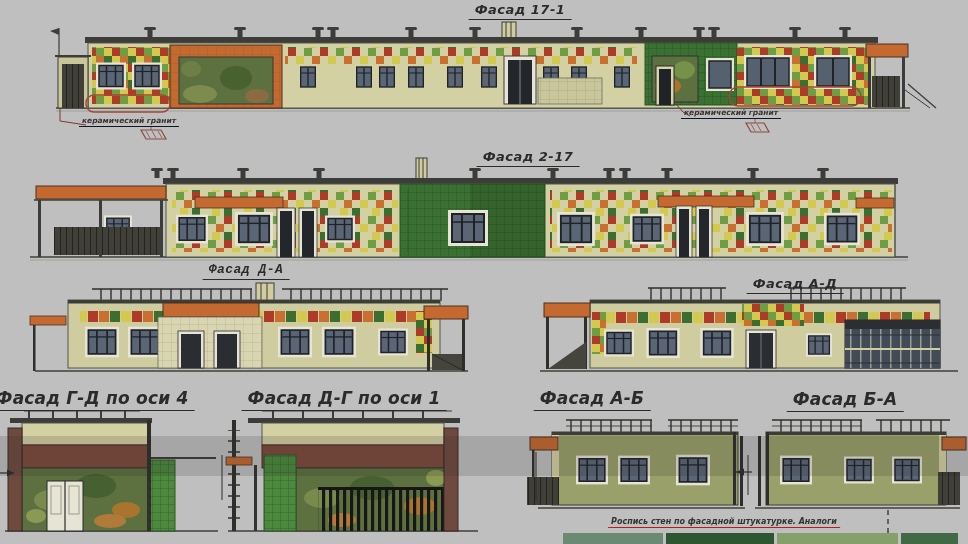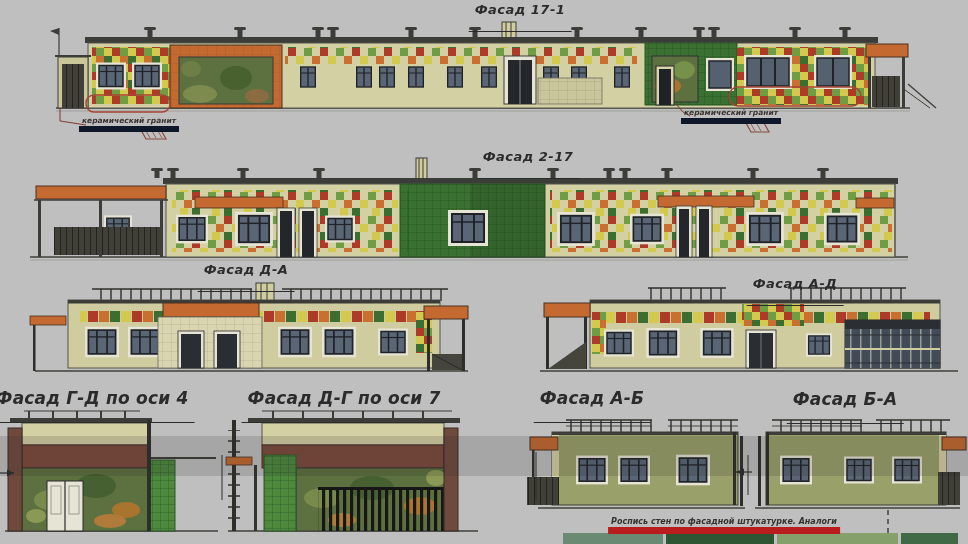--- a/index.html
+++ b/index.html
@@ -1,25 +1,25 @@
 <!DOCTYPE html>
 <html><head>
 <meta charset="utf-8">
 <style>
   html,body{margin:0;padding:0;}
   .stage{position:relative;width:968px;height:544px;background:#bfbfbf;overflow:hidden;
          font-family:"DejaVu Sans", sans-serif;}
   .stage svg{position:absolute;left:0;top:0;}
   .t{position:absolute;transform:translateX(-50%);font:italic 600 13px "DejaVu Sans",sans-serif;
-     letter-spacing:0.5px;color:#2b2b2b;border-bottom:1.4px solid #2b2b2b;padding:0 6px 14px;white-space:nowrap;}
+     letter-spacing:0.5px;color:#2b2b2b;border-bottom:1.4px solid #2b2b2b;padding:0 6px 2px;white-space:nowrap;}
   .t.small{font-size:17px;letter-spacing:0.2px;}
   .ann{position:absolute;transform:translateX(-50%);font:italic 600 7.5px "DejaVu Sans",sans-serif;
-     color:#3a3430;border-bottom:6px solid #0f172a;padding:0 3px 1px;white-space:nowrap;text-align:center;}
+     color:#3a3430;border-bottom:1px solid #0f172a;padding:0 3px 1px;white-space:nowrap;text-align:center;}
   .note{position:absolute;transform:translateX(-50%);font:italic 600 8px "DejaVu Sans",sans-serif;
-     color:#33332f;border-bottom:7px solid #b91c1c;padding:0 3px 1px;white-space:nowrap;}
+     color:#33332f;border-bottom:1px solid #b91c1c;padding:0 3px 1px;white-space:nowrap;}
   .band{position:absolute;left:0;top:436px;width:968px;height:40px;background:rgba(35,35,35,0.16);}
   .wm-brand{position:absolute;left:243px;top:399px;font:800 42px "Liberation Sans",sans-serif;
      color:rgba(255,255,255,0.85);letter-spacing:-1px;white-space:nowrap;}
   .wm-site{position:absolute;left:249px;top:452px;font:800 18px "Liberation Sans",sans-serif;
      color:rgba(62,62,62,0.95);letter-spacing:0.5px;white-space:nowrap;}
 </style>
 </head>
 <body>
 
 <div class="stage">
@@ -416,24 +416,24 @@
     <rect x="666" y="533" width="108" height="11" fill="#2e5632"></rect>
     <rect x="777" y="533" width="121" height="11" fill="#86a06c"></rect>
     <rect x="901" y="533" width="57" height="11" fill="#3f6a45"></rect>
   </g>
 </svg>
 
 <div class="band"></div>
 
 <div class="t" style="left:520px;top:2px;">Фасад 17-1</div>
 <div class="t" style="left:528px;top:149px;">Фасад 2-17</div>
-<div class="t" style="left:246px;top:262px;">Фасад Д-А</div>
+<div class="t" style="left:246px;top:262px;font-family:Liberation Mono, monospace;">Фасад Д-А</div>
 <div class="t" style="left:795px;top:276px;">Фасад А-Д</div>
 <div class="t small" style="left:92px;top:388px;">Фасад Г-Д по оси 4</div>
-<div class="t small" style="left:344px;top:388px;">Фасад Д-Г по оси 7</div>
+<div class="t small" style="left:344px;top:388px;">Фасад Д-Г по оси 1</div>
 <div class="t small" style="left:592px;top:388px;font-style:italic;">Фасад А-Б</div>
 <div class="t small" style="left:845px;top:389px;">Фасад Б-А</div>
 
 <div class="ann" style="left:129px;top:116px;">керамический гранит</div>
 <div class="ann" style="left:731px;top:108px;">керамический гранит</div>
 <div class="note" style="left:724px;top:517px;">Роспись стен по фасадной штукатурке. Аналоги</div>
 
 </div>
 
 </body></html>

